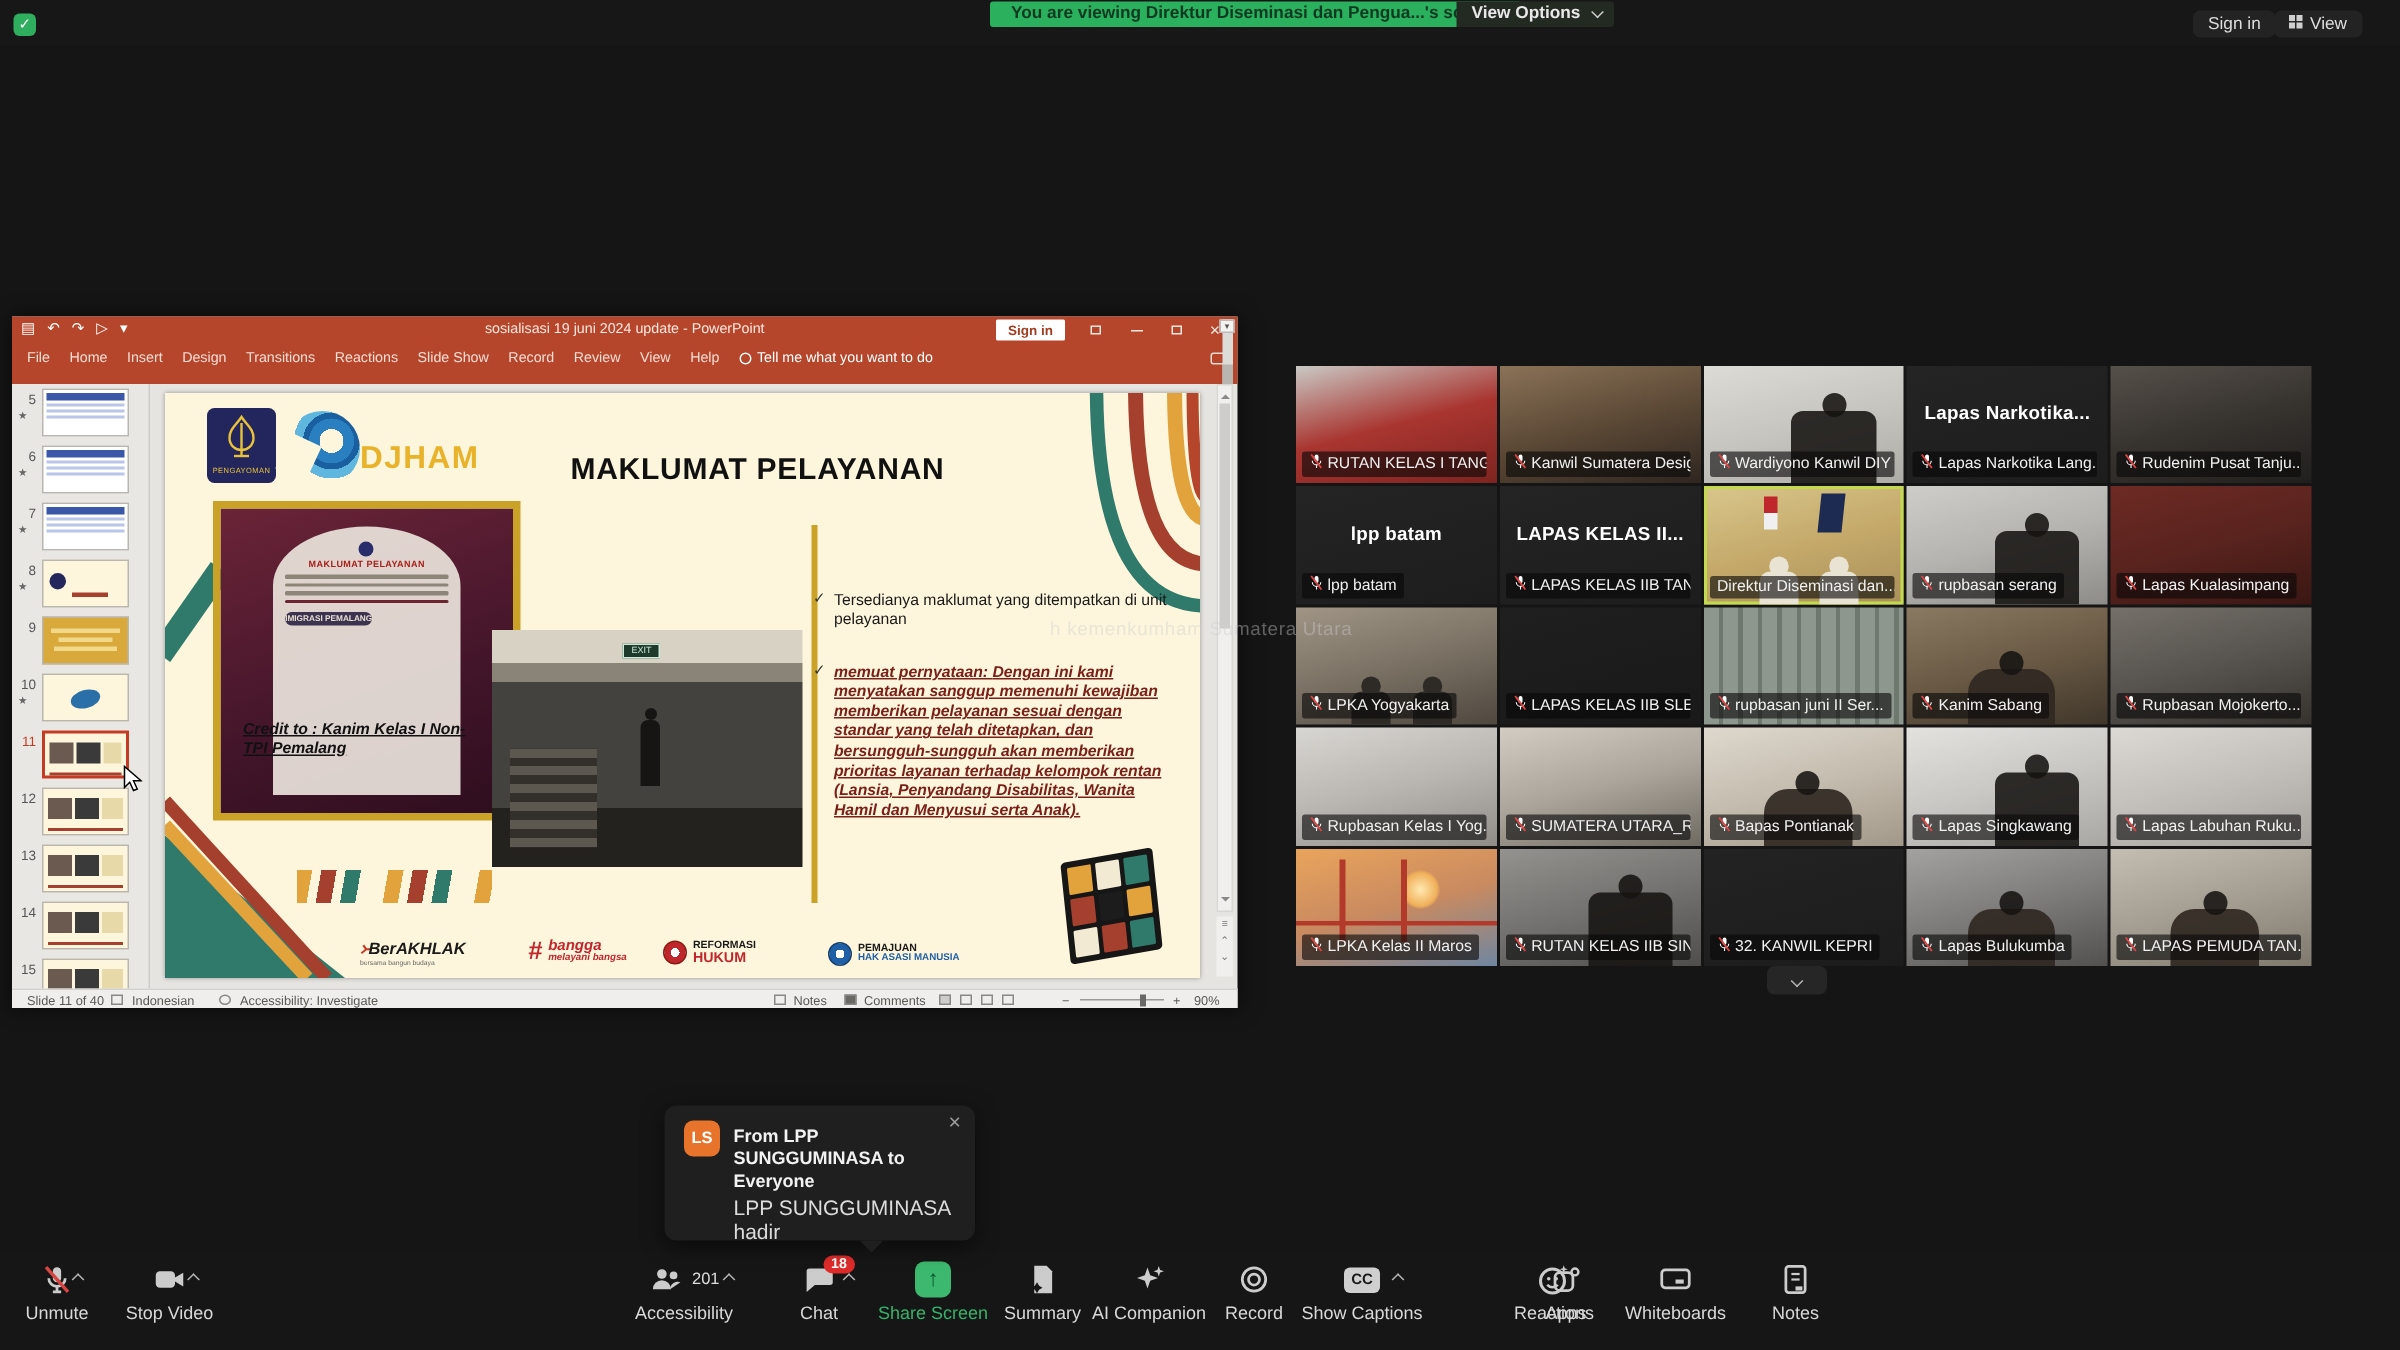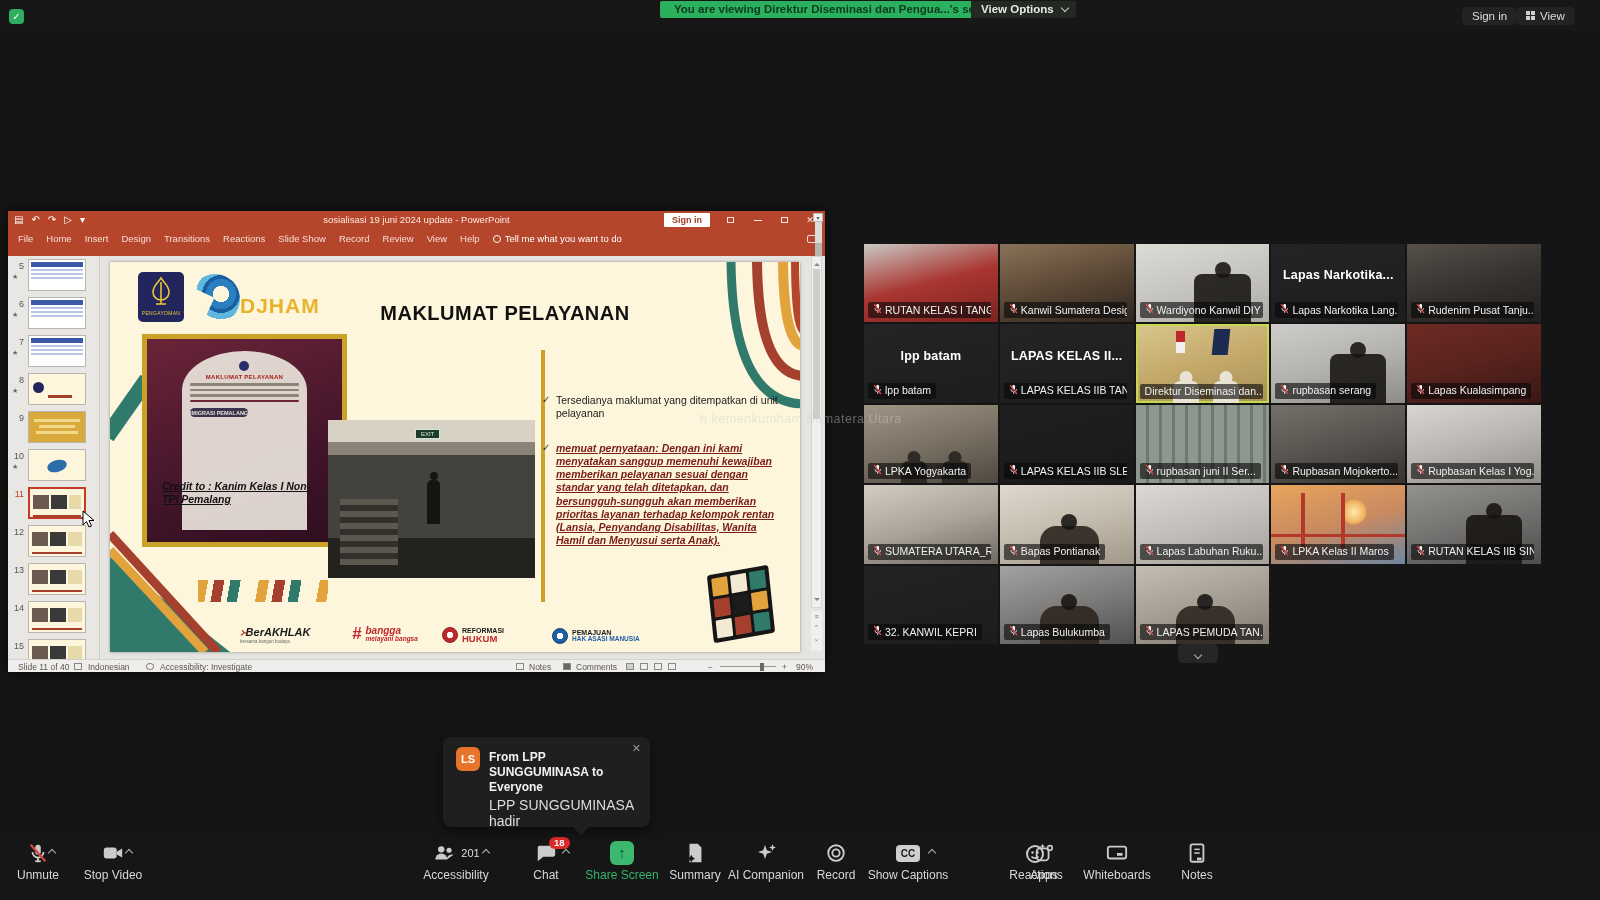--- a/index.html
+++ b/index.html
@@ -578,20 +578,32 @@
         <div class="lab">
           <span><svg width="9" height="11" viewBox="0 0 24 28">
               <rect x="9" y="2" width="7" height="13" rx="3.5" fill="#fff"></rect>
               <path d="M5 13a7.5 7.5 0 0 0 15 0" stroke="#fff" fill="none" stroke-width="2"></path>
               <line x1="12.5" y1="21" x2="12.5" y2="26" stroke="#fff" stroke-width="2"></line>
               <line x1="3" y1="2" x2="21" y2="26" stroke="#e04545" stroke-width="3.4"></line>
             </svg></span>
           <span>rupbasan juni II Ser...</span>
         </div>
       </div>
+      <div class="tile" style="background: linear-gradient(165deg, rgb(138, 122, 98), rgb(106, 90, 69), rgb(63, 54, 42));">
+        <div class="sil" style="left: 30%; bottom: 0px; width: 44%; height: 48%; background: rgba(48, 40, 34, 0.92); border-radius: 16px 16px 0px 0px;"></div>
+        <div class="lab">
+          <span><svg width="9" height="11" viewBox="0 0 24 28">
+              <rect x="9" y="2" width="7" height="13" rx="3.5" fill="#fff"></rect>
+              <path d="M5 13a7.5 7.5 0 0 0 15 0" stroke="#fff" fill="none" stroke-width="2"></path>
+              <line x1="12.5" y1="21" x2="12.5" y2="26" stroke="#fff" stroke-width="2"></line>
+              <line x1="3" y1="2" x2="21" y2="26" stroke="#e04545" stroke-width="3.4"></line>
+            </svg></span>
+          <span>Kanim Sabang</span>
+        </div>
+      </div>
       <div class="tile" style="background: linear-gradient(165deg, rgb(117, 112, 106), rgb(87, 83, 78), rgb(54, 51, 47));">
         <div class="lab">
           <span><svg width="9" height="11" viewBox="0 0 24 28">
               <rect x="9" y="2" width="7" height="13" rx="3.5" fill="#fff"></rect>
               <path d="M5 13a7.5 7.5 0 0 0 15 0" stroke="#fff" fill="none" stroke-width="2"></path>
               <line x1="12.5" y1="21" x2="12.5" y2="26" stroke="#fff" stroke-width="2"></line>
               <line x1="3" y1="2" x2="21" y2="26" stroke="#e04545" stroke-width="3.4"></line>
             </svg></span>
           <span>Rupbasan Mojokerto...</span>
         </div>
@@ -621,20 +633,32 @@
       <div class="tile" style="background: linear-gradient(165deg, rgb(222, 216, 206), rgb(196, 188, 174), rgb(162, 152, 138));">
         <div class="sil" style="left: 30%; bottom: 0px; width: 44%; height: 48%; background: rgba(48, 40, 34, 0.92); border-radius: 16px 16px 0px 0px;"></div>
         <div class="lab">
           <span><svg width="9" height="11" viewBox="0 0 24 28">
               <rect x="9" y="2" width="7" height="13" rx="3.5" fill="#fff"></rect>
               <path d="M5 13a7.5 7.5 0 0 0 15 0" stroke="#fff" fill="none" stroke-width="2"></path>
               <line x1="12.5" y1="21" x2="12.5" y2="26" stroke="#fff" stroke-width="2"></line>
               <line x1="3" y1="2" x2="21" y2="26" stroke="#e04545" stroke-width="3.4"></line>
             </svg></span>
           <span>Bapas Pontianak</span>
+        </div>
+      </div>
+      <div class="tile" style="background: linear-gradient(165deg, rgb(228, 226, 222), rgb(201, 199, 195), rgb(169, 167, 163));">
+        <div class="sil" style="right: 14%; bottom: 0px; width: 42%; height: 62%;"></div>
+        <div class="lab">
+          <span><svg width="9" height="11" viewBox="0 0 24 28">
+              <rect x="9" y="2" width="7" height="13" rx="3.5" fill="#fff"></rect>
+              <path d="M5 13a7.5 7.5 0 0 0 15 0" stroke="#fff" fill="none" stroke-width="2"></path>
+              <line x1="12.5" y1="21" x2="12.5" y2="26" stroke="#fff" stroke-width="2"></line>
+              <line x1="3" y1="2" x2="21" y2="26" stroke="#e04545" stroke-width="3.4"></line>
+            </svg></span>
+          <span>Lapas Singkawang</span>
         </div>
       </div>
       <div class="tile" style="background: linear-gradient(165deg, rgb(220, 217, 212), rgb(194, 191, 186), rgb(165, 162, 157));">
         <div class="lab">
           <span><svg width="9" height="11" viewBox="0 0 24 28">
               <rect x="9" y="2" width="7" height="13" rx="3.5" fill="#fff"></rect>
               <path d="M5 13a7.5 7.5 0 0 0 15 0" stroke="#fff" fill="none" stroke-width="2"></path>
               <line x1="12.5" y1="21" x2="12.5" y2="26" stroke="#fff" stroke-width="2"></line>
               <line x1="3" y1="2" x2="21" y2="26" stroke="#e04545" stroke-width="3.4"></line>
             </svg></span>

